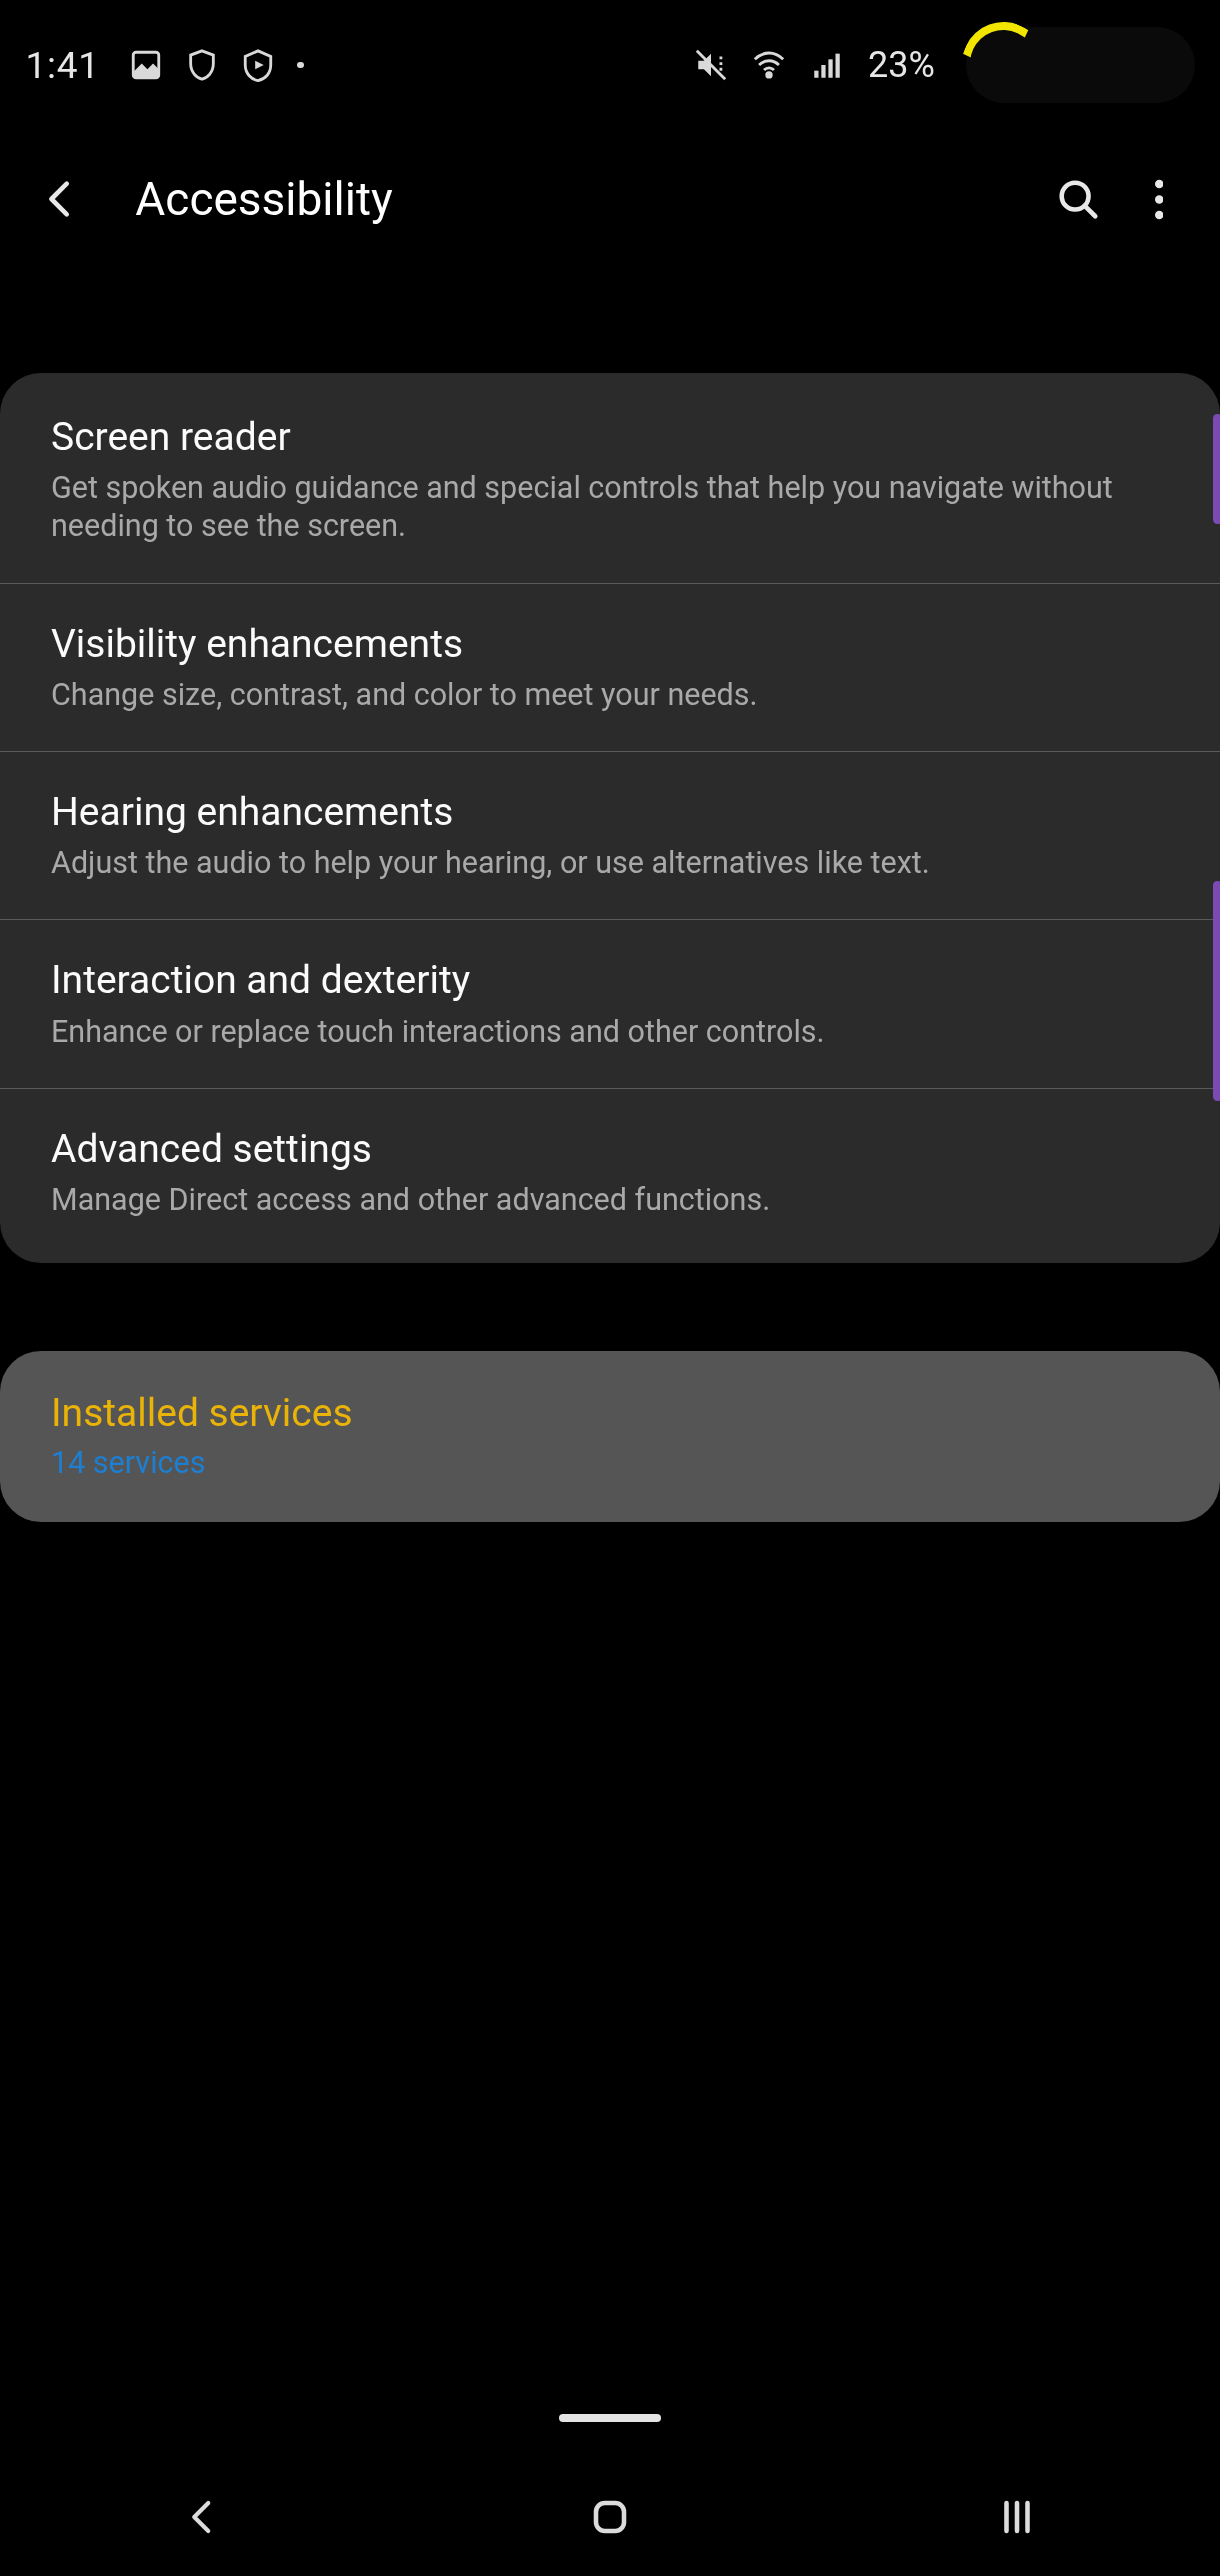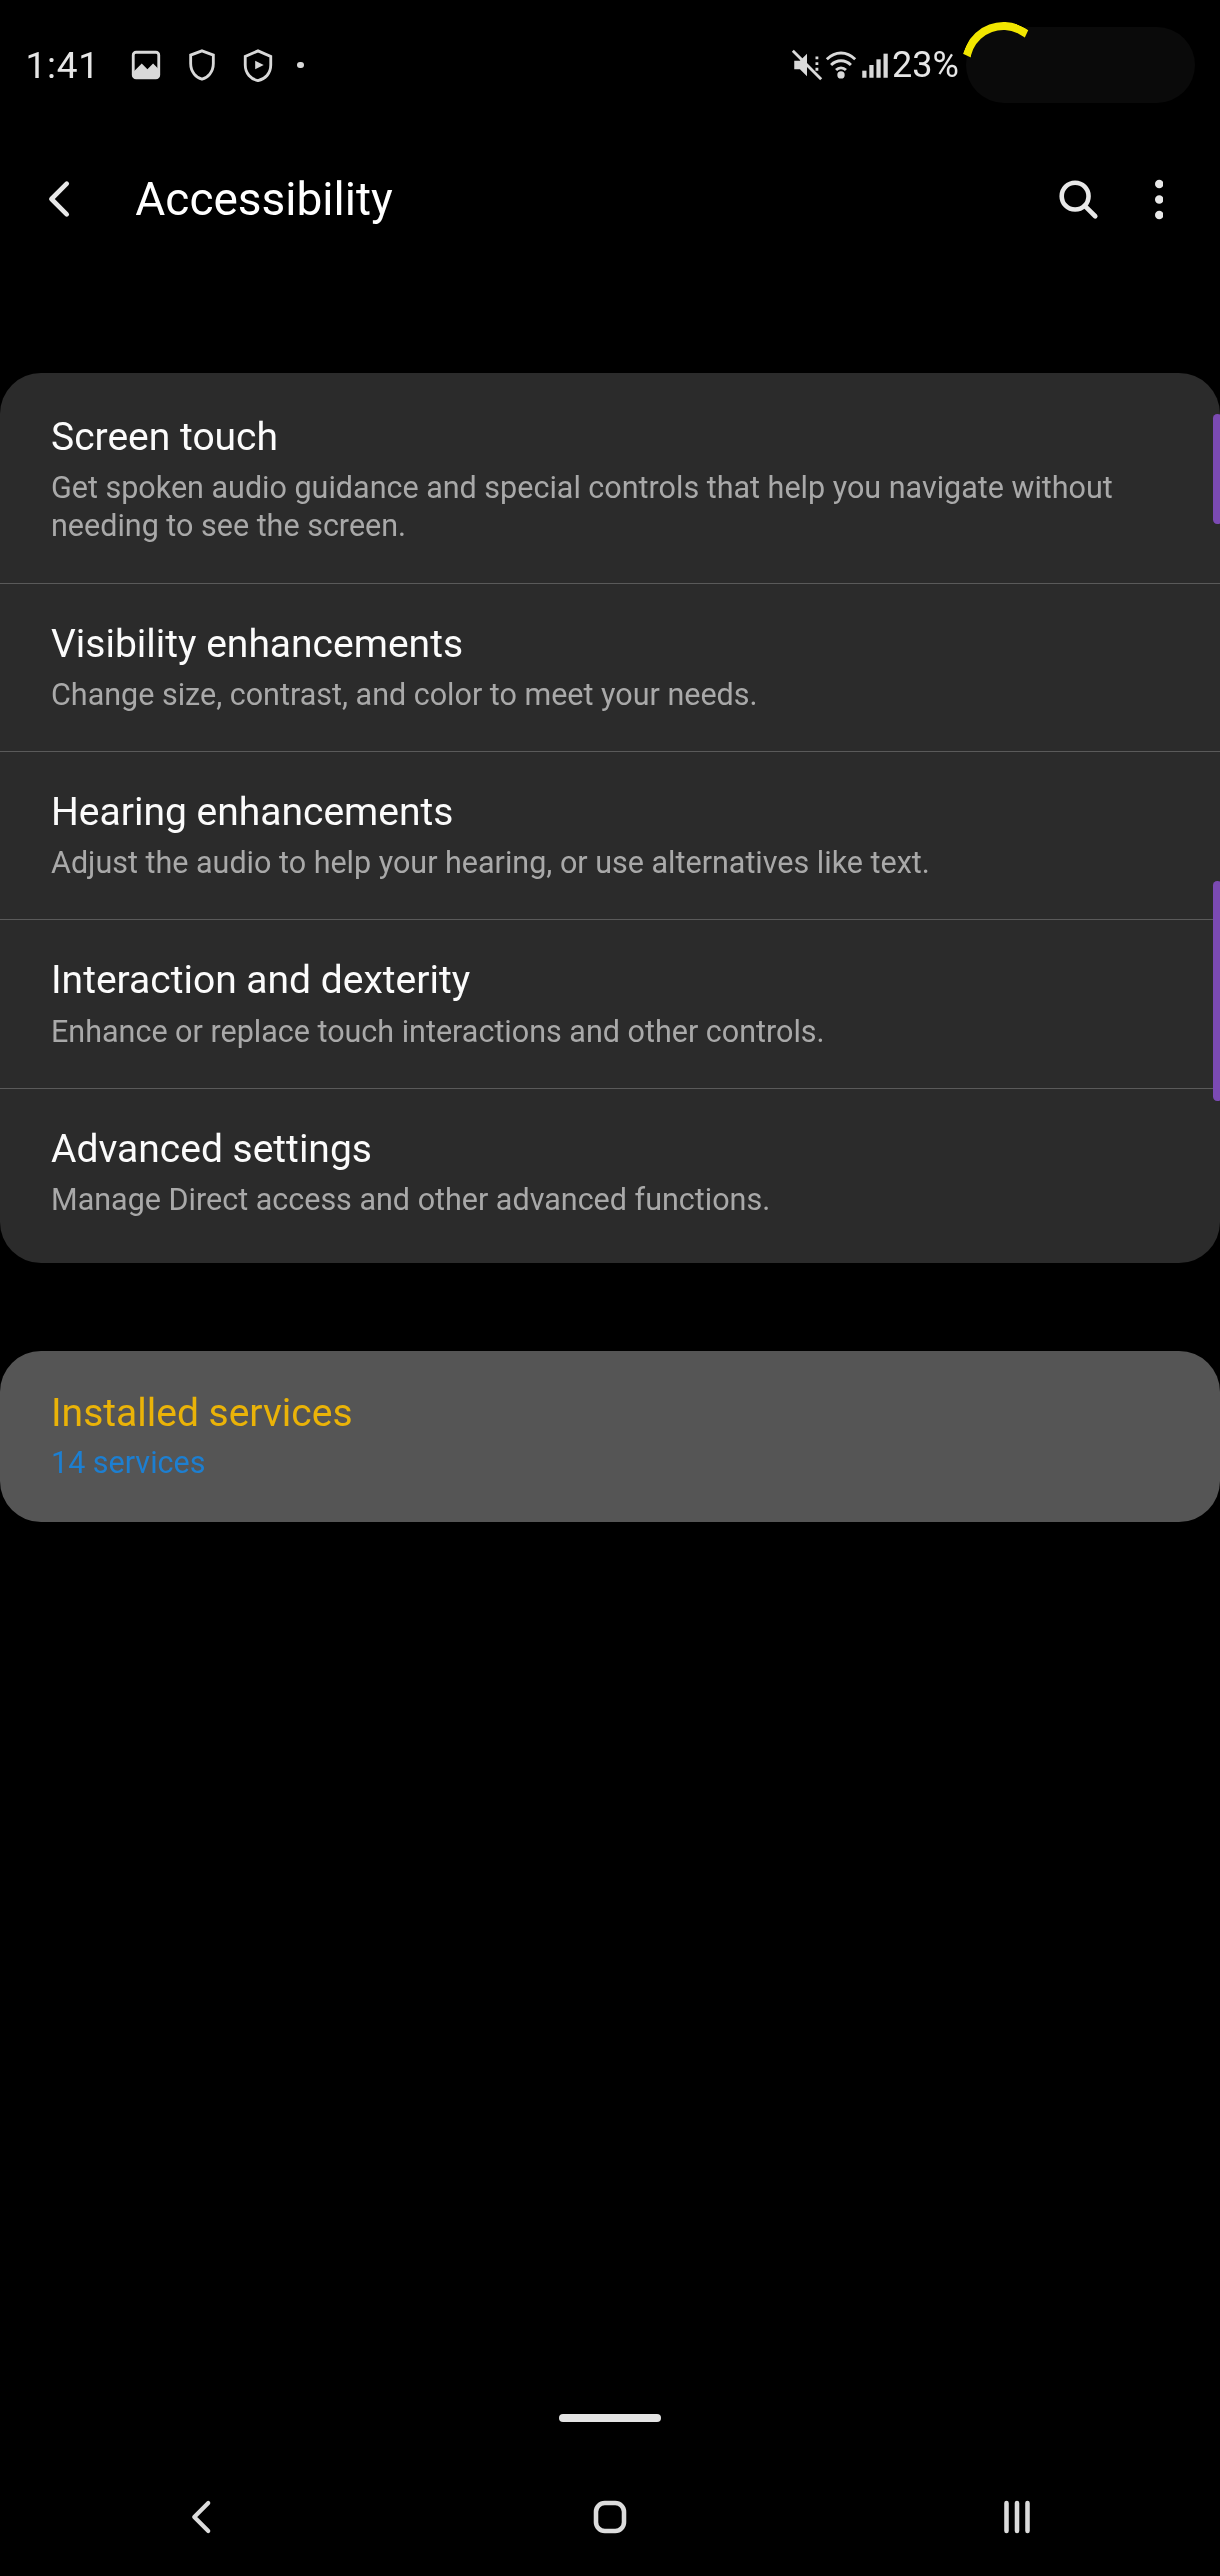--- a/index.html
+++ b/index.html
@@ -12,21 +12,21 @@
     top: 14px; left: 0; right: 0;
     height: 102px;
     display: flex;
     align-items: center;
     color: #e6e6e6;
     font-size: 34px;
     padding: 0 25.4px;
   }
   .status-left { display: flex; align-items: center; gap: 22px; }
   .status-left .time { font-size: 37px; font-weight: 400; letter-spacing: 0.8px; margin-right: 6.8px; }
-  .status-right { margin-left: auto; display: flex; align-items: center; gap: 0; }
+  .status-right { margin-left: auto; display: flex; align-items: center; gap: 24px; }
   .status-right .pct { font-size: 36px; }
   .batt-pill {
     width: 229px; height: 76px;
     background: #0a0a0a;
     border-radius: 38px;
     position: relative;
     margin-left: 6.8px;
   }
   .batt-arc {
     position: absolute;
@@ -190,21 +190,21 @@
     <svg viewBox="0 0 6 28" fill="currentColor">
         <circle cx="3" cy="3" r="3"></circle>
         <circle cx="3" cy="14" r="3"></circle>
         <circle cx="3" cy="25" r="3"></circle>
       </svg>
   </div>
 </div>
 
 <div class="card card1">
   <div class="item">
-    <div class="item-title">Screen touch</div>
+    <div class="item-title">Screen reader</div>
     <div class="item-desc">Get spoken audio guidance and special controls that help you navigate without needing to see the screen.</div>
   </div>
   <div class="item">
     <div class="item-title">Visibility enhancements</div>
     <div class="item-desc">Change size, contrast, and color to meet your needs.</div>
   </div>
   <div class="item">
     <div class="item-title">Hearing enhancements</div>
     <div class="item-desc">Adjust the audio to help your hearing, or use alternatives like text.</div>
   </div>

